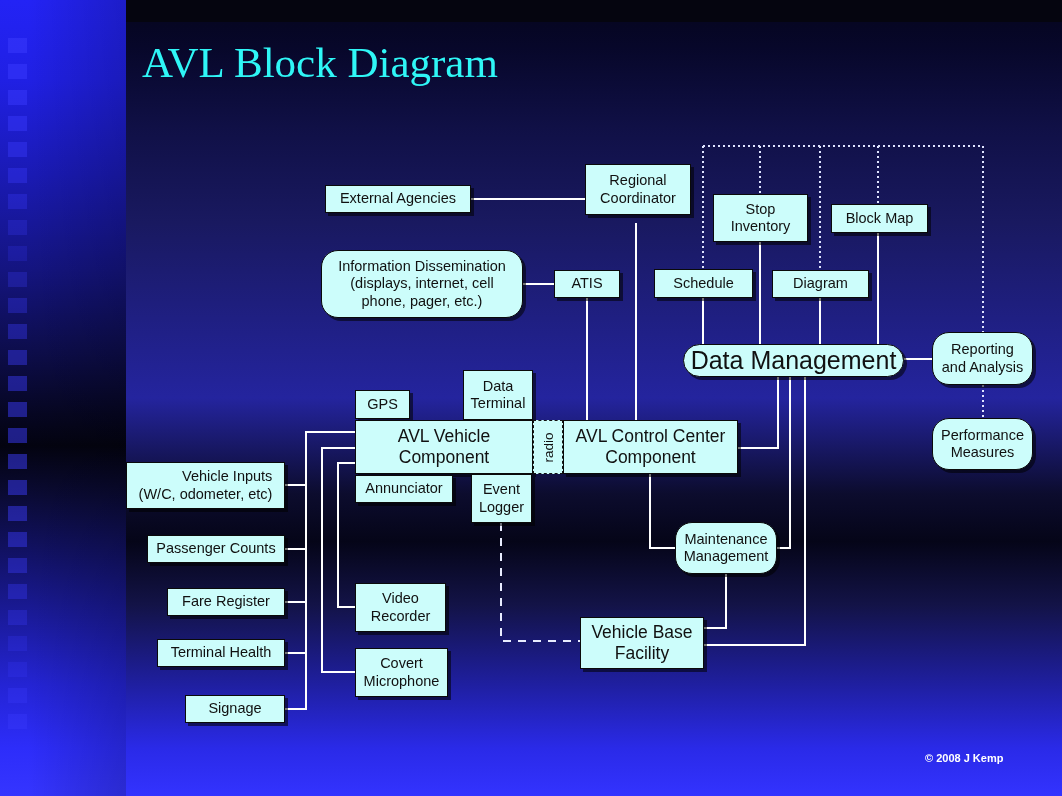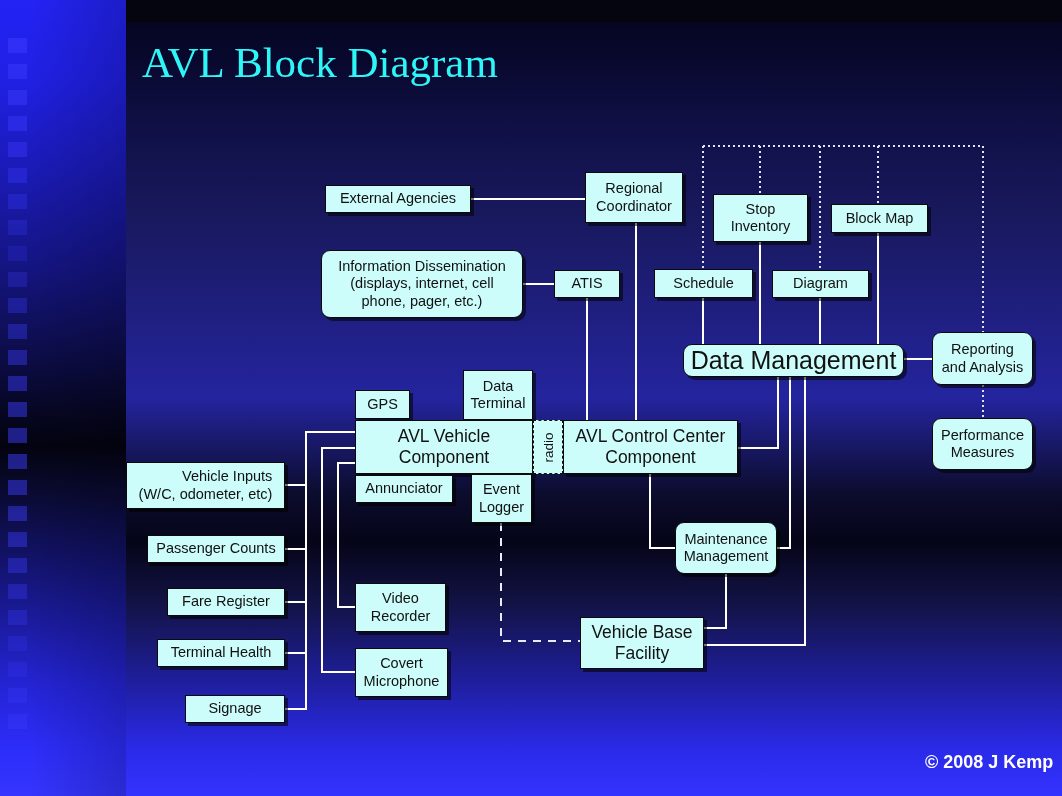--- a/index.html
+++ b/index.html
@@ -59,37 +59,37 @@
   }
 
   #title{
     position:absolute;left:142px;top:40px;
     font-family:"Liberation Serif", serif;
     font-size:43px;line-height:1.05;color:#2ff6f6;
     letter-spacing:0px;white-space:nowrap;
   }
   #copyright{
     position:absolute;left:925px;top:752px;
-    font-size:18px;font-weight:bold;color:#ffffff;white-space:nowrap;text-align:center;
+    font-size:11px;font-weight:bold;color:#ffffff;white-space:nowrap;text-align:center;
   }
 
   
   #canvas{position:absolute;left:0;top:0;width:1062px;height:796px;}
   #wires{position:absolute;left:0;top:0;width:1062px;height:796px;}
 
   .node{
     position:absolute;box-sizing:border-box;
     background:#ccfdfb;border:1.6px solid #0a0a0a;
     color:#111;font-size:14.5px;line-height:1.18;
     display:flex;align-items:center;justify-content:center;
     text-align:center;
     box-shadow:3px 3px 0 rgba(0,0,0,0.55);
     padding:1px 3px;
   }
-  .node.round{border-radius:9px;}
+  .node.round{border-radius:17px;}
   .node.big{font-size:17.5px;}
   .node.xbig{font-size:25px;}
   .radio{
     position:absolute;box-sizing:border-box;
     background:#ccfdfb;border:1.6px dashed #111;
     display:flex;align-items:center;justify-content:center;
     color:#111;font-size:13.5px;
   }
   .radio span{transform:rotate(-90deg);white-space:nowrap;display:block;}
 </style>
@@ -186,21 +186,21 @@
         <path d="M983,385 L983,418"></path>
       </g>
 
       <g stroke="#e8ecff" stroke-width="2.4" fill="none" stroke-dasharray="8,7" shape-rendering="crispEdges">
         <path d="M501,523 L501,641 L580,641"></path>
       </g>
     </svg>
 
     <div id="nodes">
         <div class="node" style="left: 325px; top: 185px; width: 146px; height: 28px;">External Agencies</div>
-        <div class="node" style="left: 585px; top: 172px; width: 98px; height: 51px;">Regional<br>Coordinator</div>
+        <div class="node" style="left: 585px; top: 164px; width: 106px; height: 51px;">Regional<br>Coordinator</div>
         <div class="node" style="left: 713px; top: 194px; width: 95px; height: 48px;">Stop<br>Inventory</div>
         <div class="node" style="left: 831px; top: 204px; width: 97px; height: 29px;">Block Map</div>
         <div class="node round" style="left: 321px; top: 250px; width: 202px; height: 68px;">Information Dissemination<br>(displays, internet, cell<br>phone, pager, etc.)</div>
         <div class="node" style="left: 554px; top: 270px; width: 66px; height: 28px;">ATIS</div>
         <div class="node" style="left: 654px; top: 269px; width: 99px; height: 29px;">Schedule</div>
         <div class="node" style="left: 772px; top: 270px; width: 97px; height: 28px;">Diagram</div>
         <div class="node round xbig" style="left: 683px; top: 344px; width: 221px; height: 33px;">Data Management</div>
         <div class="node round" style="left: 932px; top: 332px; width: 101px; height: 53px;">Reporting<br>and Analysis</div>
         <div class="node round" style="left: 932px; top: 418px; width: 101px; height: 52px;">Performance<br>Measures</div>
         <div class="node" style="left: 355px; top: 390px; width: 55px; height: 29px;">GPS</div>

